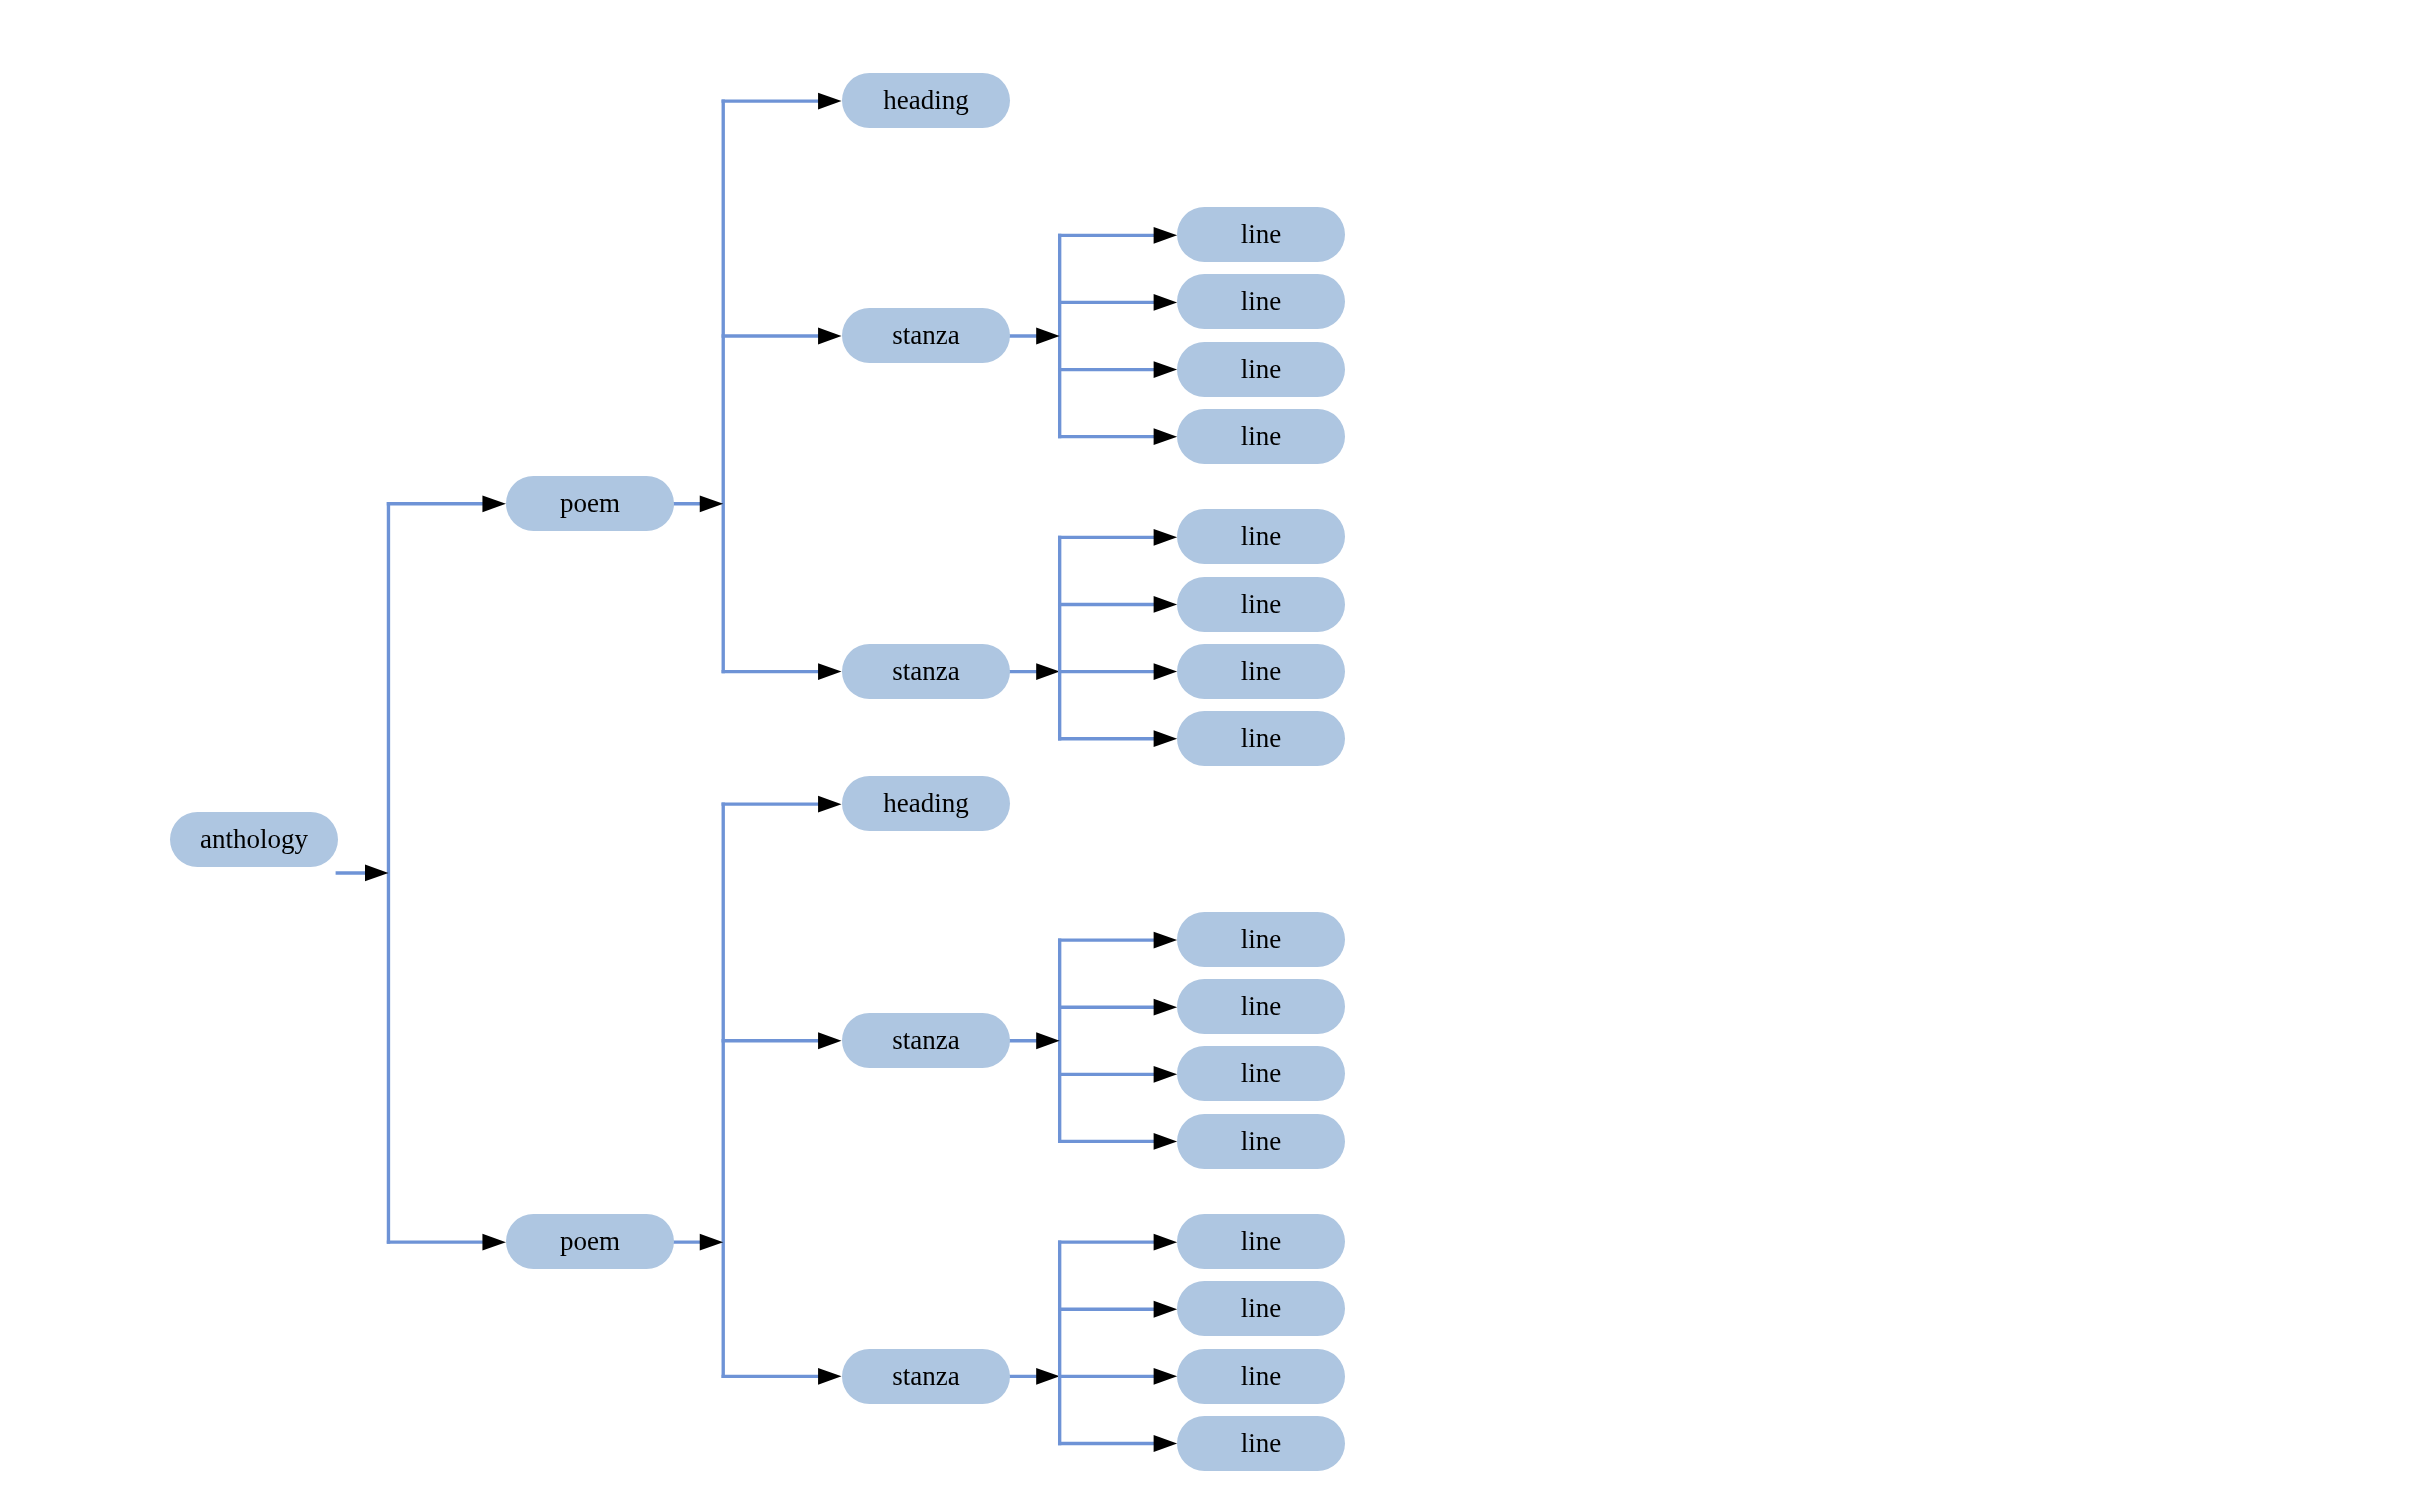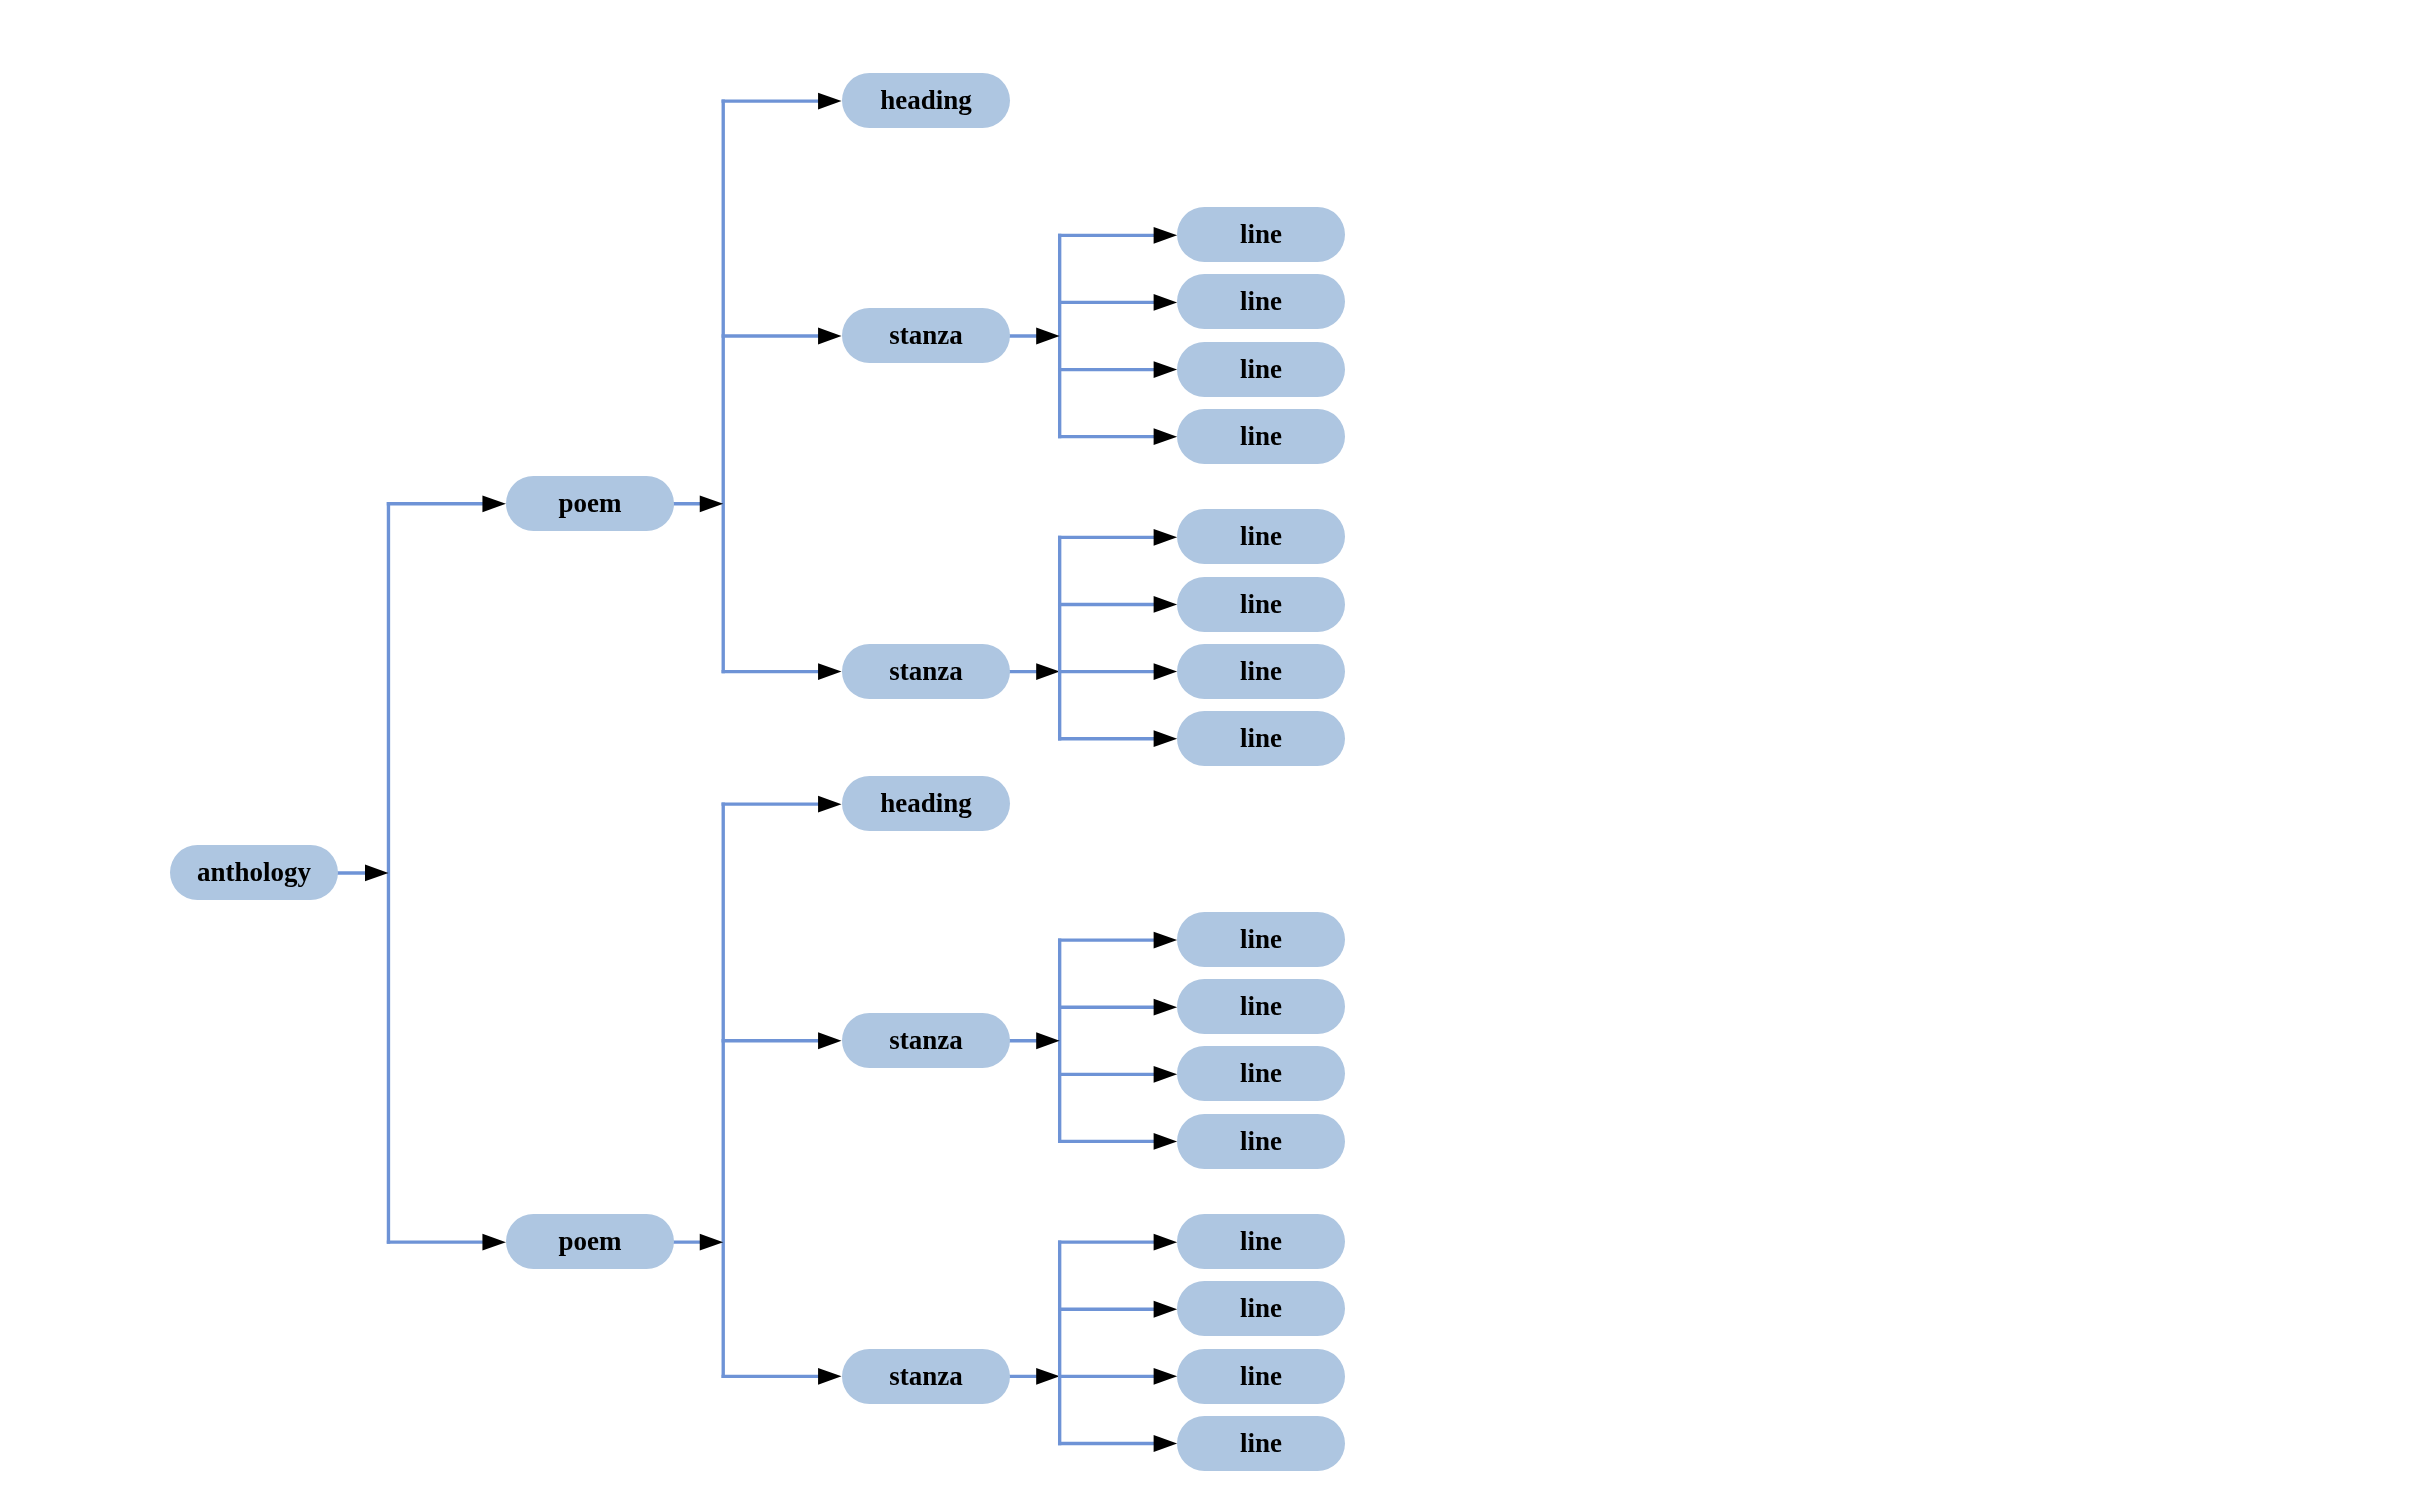--- a/index.html
+++ b/index.html
@@ -12,21 +12,21 @@
   }
   #canvas{position:absolute;left:0;top:0;width:2413px;height:1511px;}
   svg.edges{position:absolute;left:0;top:0;}
   .node{
     position:absolute;
     width:168px;height:55px;
     border-radius:28px;
     background:var(--node-fill,#aec6e1);
     color:var(--text-color,#000);
     display:flex;align-items:center;justify-content:center;
-    font-weight:bold;font-size:27px;line-height:1;
+    font-weight:normal;font-size:27px;line-height:1;
     white-space:nowrap;
     box-sizing:border-box;
   }
 </style>
 </head>
 <body style="background: rgb(255, 255, 255);">
 
 <div id="canvas">
 
   <svg class="edges" width="2413" height="1511" viewBox="0 0 2876 1800">
@@ -94,21 +94,21 @@
       <line x1="1263" y1="1480" x2="1379" y2="1480" stroke="#6e93d6" stroke-width="4" stroke-linecap="square"></line>
       <polygon points="1403,1480 1375,1470 1375,1490" fill="#000000"></polygon>
       <line x1="1263" y1="1560" x2="1379" y2="1560" stroke="#6e93d6" stroke-width="4" stroke-linecap="square"></line>
       <polygon points="1403,1560 1375,1550 1375,1570" fill="#000000"></polygon>
       <line x1="1263" y1="1640" x2="1379" y2="1640" stroke="#6e93d6" stroke-width="4" stroke-linecap="square"></line>
       <polygon points="1403,1640 1375,1630 1375,1650" fill="#000000"></polygon>
       <line x1="1263" y1="1720" x2="1379" y2="1720" stroke="#6e93d6" stroke-width="4" stroke-linecap="square"></line>
       <polygon points="1403,1720 1375,1710 1375,1730" fill="#000000"></polygon>
     </svg>
 
-  <div class="node" style="left:170px;top:845px">anthology</div>
+  <div class="node" style="left:170px;top:812px">anthology</div>
 
   <div class="node" style="left:506px;top:476px">poem</div>
   <div class="node" style="left:506px;top:1214px">poem</div>
 
   <div class="node" style="left:842px;top:73px">heading</div>
   <div class="node" style="left:842px;top:308px">stanza</div>
   <div class="node" style="left:842px;top:644px">stanza</div>
 
   <div class="node" style="left:842px;top:776px">heading</div>
   <div class="node" style="left:842px;top:1013px">stanza</div>

